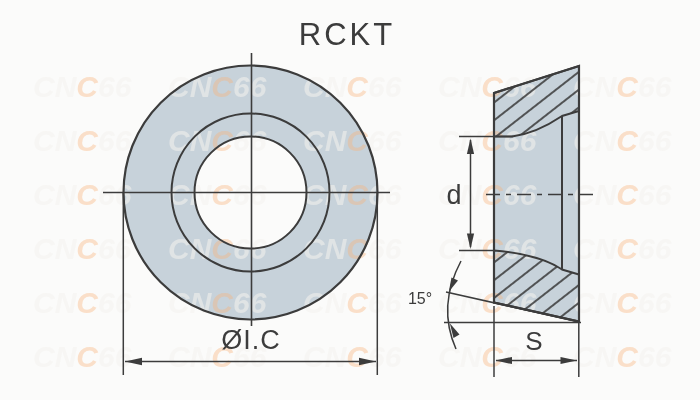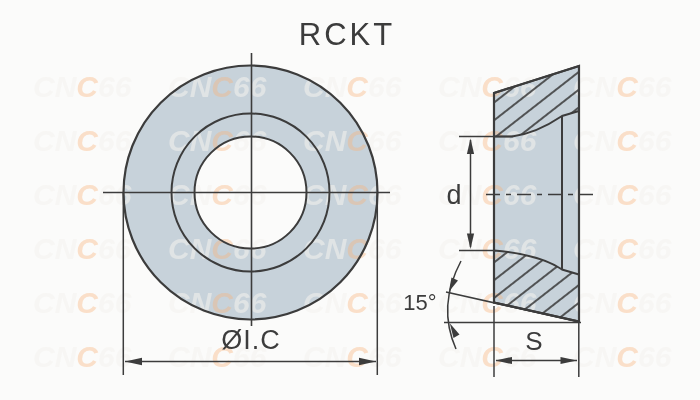--- a/index.html
+++ b/index.html
@@ -22,21 +22,21 @@
   .wm{
     position:absolute;font-style:italic;font-weight:bold;
     font-size:30px;line-height:30px;letter-spacing:0px;white-space:nowrap;
     color:var(--wm-gray);user-select:none;
   }
   .wm .accent{color:var(--wm-accent);}
   .lbl{position:absolute;text-align:center;color:var(--line);}
   .lbl-title{left:287px;top:17px;width:120px;font-size:31px;letter-spacing:3px;}
   .lbl-ic{left:191px;top:325px;width:120px;font-size:27px;letter-spacing:1px;}
   .lbl-d{left:434px;top:180px;width:40px;font-size:27px;}
-  .lbl-angle{left:383px;top:290px;width:74px;font-size:22px;}
+  .lbl-angle{left:383px;top:290px;width:74px;font-size:16px;}
   .lbl-s{left:508px;top:326px;width:52px;font-size:26px;}
 </style>
 </head>
 <body>
 
 <div class="stage">
 
   <svg id="fills-layer" class="layer" viewBox="0 0 700 400">
     <circle cx="250.5" cy="192.5" r="127" fill="var(--fill)"></circle>
     <circle cx="250.5" cy="192.5" r="56" fill="var(--bg)"></circle>

